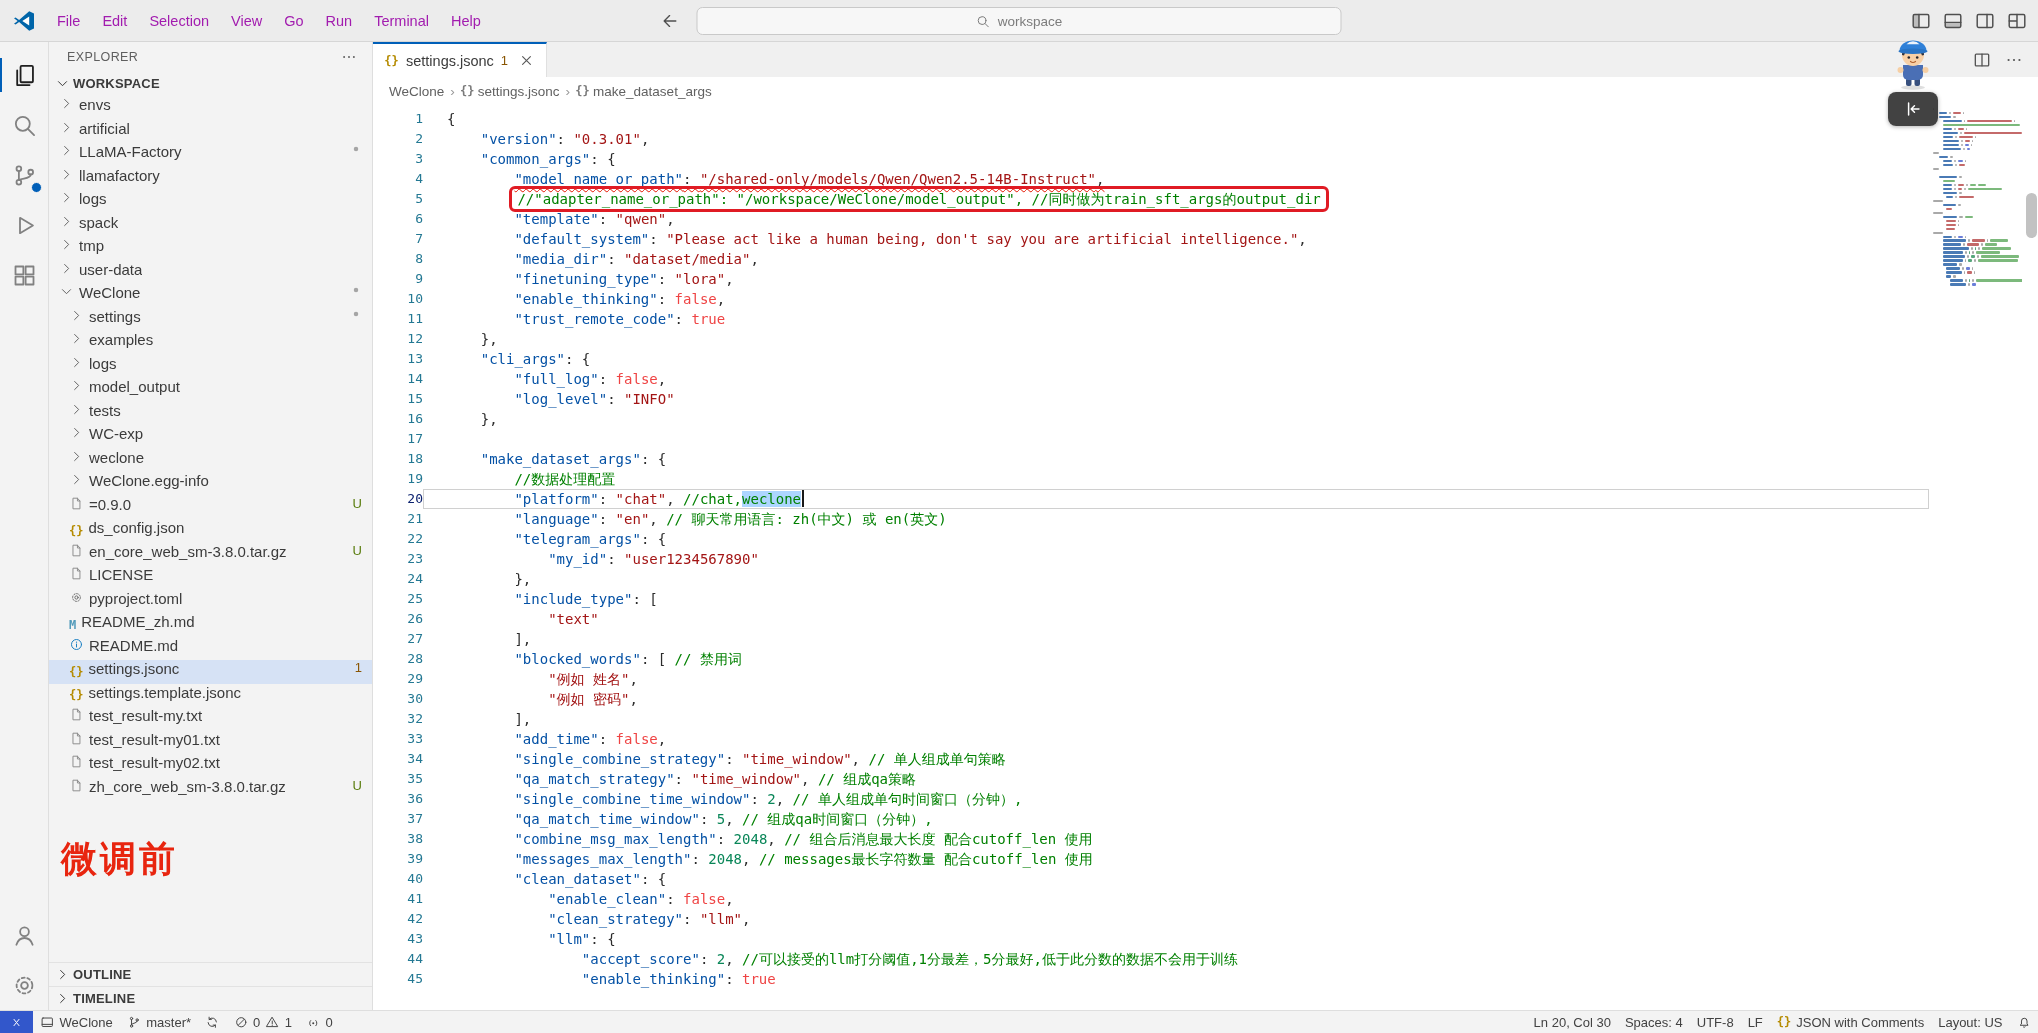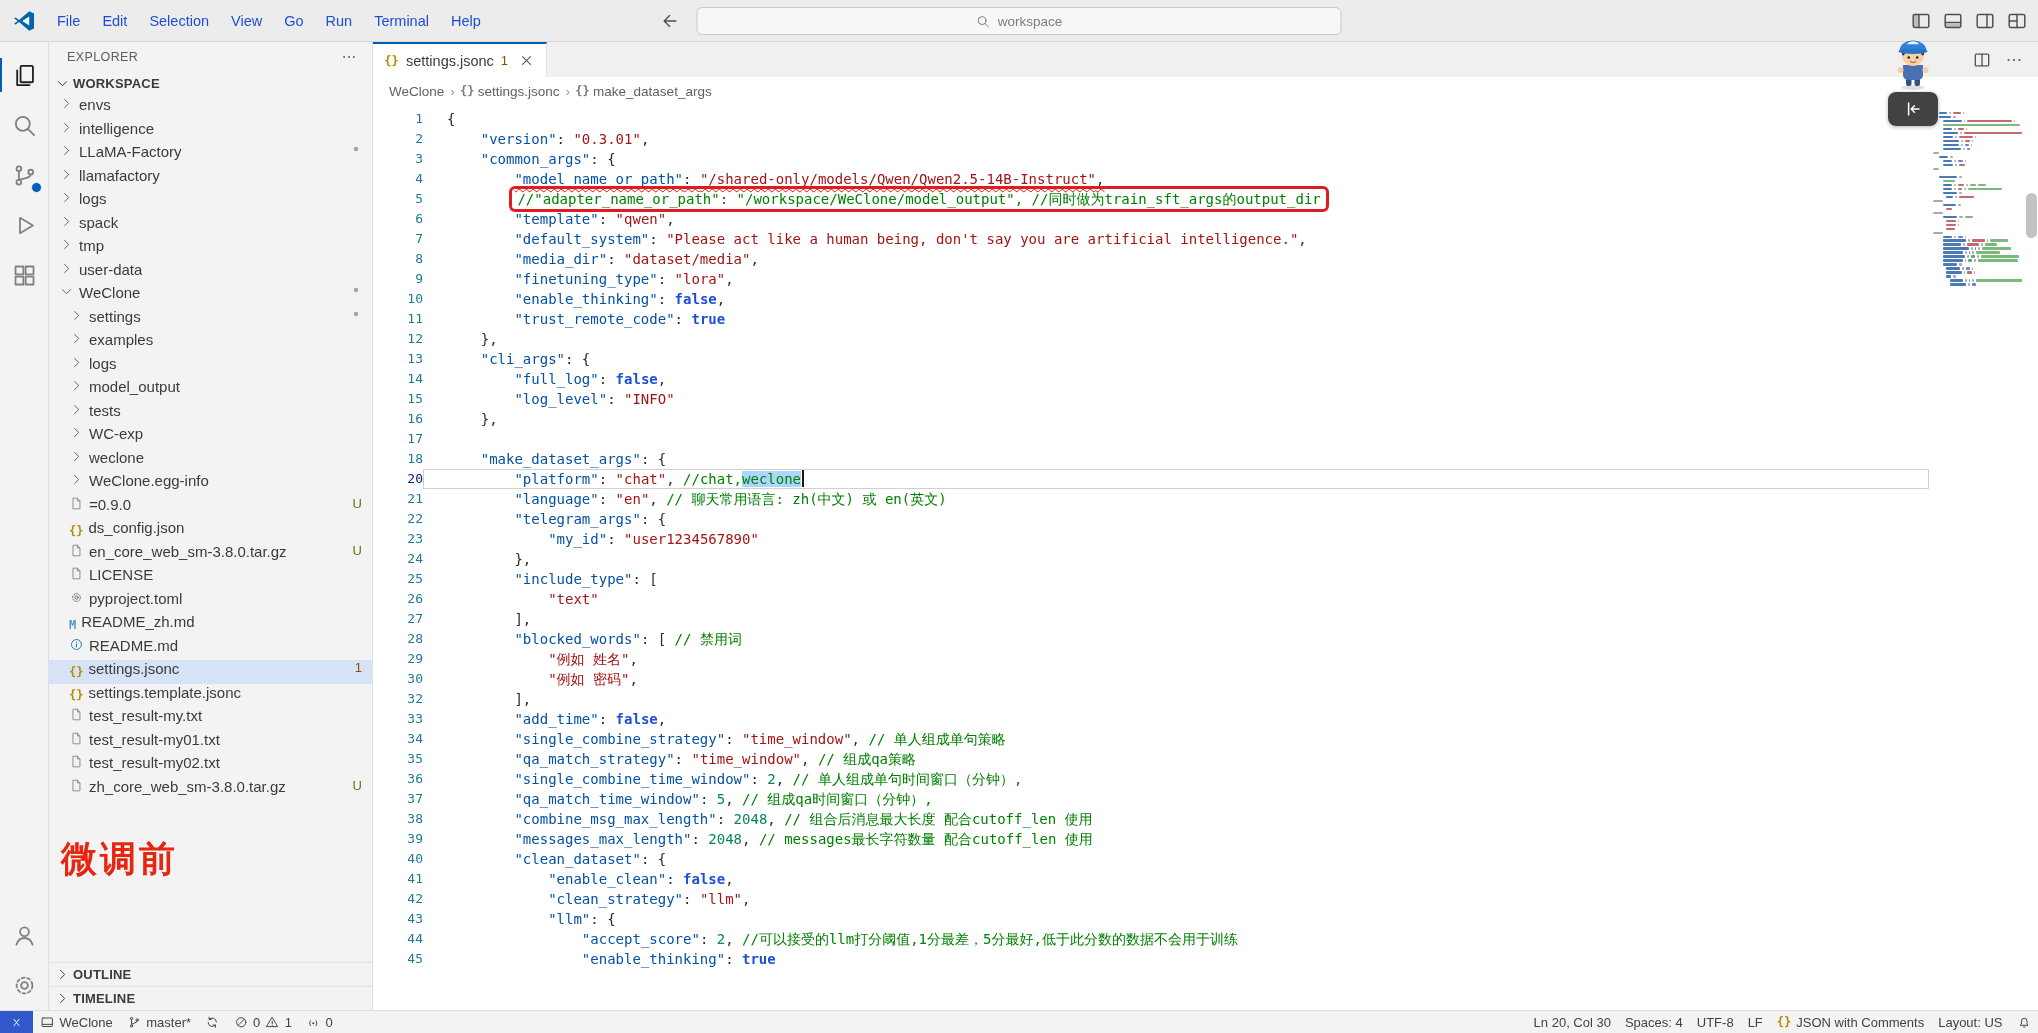--- a/index.html
+++ b/index.html
@@ -3,21 +3,21 @@
 <meta charset="utf-8">
 <style>
   html,body{margin:0;padding:0;width:2038px;height:1033px;overflow:hidden;background:#fff;}
   *{box-sizing:border-box;}
   .window{position:relative;width:2038px;height:1033px;font-family:"Liberation Sans",sans-serif;color:#3b3b3b;background:#fff;overflow:hidden;}
 
   
   .titlebar{position:relative;height:42px;background:#ececec;border-bottom:1px solid #d6d6d6;display:flex;align-items:center;}
   .vscode-logo{width:24px;height:24px;margin:0 10px 0 12px;flex:none;}
   .menubar{display:flex;align-items:center;height:100%;}
-  .menu-item{padding:0 11px;font-size:14.5px;color:#1d4ed8;line-height:42px;cursor:default;}
+  .menu-item{padding:0 11px;font-size:14.5px;color:#a21caf;line-height:42px;cursor:default;}
   .nav-arrows{position:absolute;left:660px;top:0;height:100%;display:flex;align-items:center;gap:14px;}
   .nav-arrows .ico{width:20px;height:20px;color:#4f4f4f;}
   .nav-arrows .ico.dim{color:#9a9a9a;}
   .command-center{position:absolute;left:50%;top:7px;transform:translateX(-50%);width:645px;height:28px;background:#f7f7f7;border:1px solid #c9c9c9;border-radius:6px;display:flex;align-items:center;justify-content:center;gap:7px;color:#7c7c7c;font-size:13.5px;}
   .command-center .ico{width:15px;height:15px;}
   .titlebar-right{position:absolute;right:10px;top:0;height:100%;display:flex;align-items:center;gap:10px;}
   .titlebar-right .ico{width:22px;height:22px;color:#4f4f4f;}
 
   
   .main{display:flex;height:968px;}
@@ -75,21 +75,21 @@
   .code{flex:1;overflow:hidden;padding-top:4px;font-family:"DejaVu Sans Mono",monospace;font-size:14px;}
   .line{display:flex;height:20px;line-height:20px;white-space:pre;}
   .ln{width:50px;flex:none;text-align:right;color:#237893;font-size:13px;user-select:none;}
   .line.current .ln{color:#0b216f;}
   .lc{flex:1;padding-left:24px;position:relative;}
   .line.current .lc{outline:1px solid #d0d0d0;outline-offset:-1px;}
   .tok-p{color:#2b2b2b;}
   .tok-k{color:#0451a5;}
   .tok-s{color:#a31515;}
   .tok-n{color:#098658;}
-  .tok-b{color:#1d4ed8;font-weight:bold;}
+  .tok-b{color:#ef4444;}
   .tok-c{color:#008000;}
   .sel{background:#add6ff;}
   .caret{display:inline-block;width:2px;height:17px;background:#191919;vertical-align:-3px;margin-left:1px;}
   .squiggle{text-decoration:underline wavy #e51400 1px;text-underline-offset:4px;}
   .redbox{display:inline-block;border:3px solid #e01b24;border-radius:6px;padding:0 5px;margin:-4px -5px;position:relative;z-index:5;}
 
   .minimap{width:95px;flex:none;padding:3px 2px 0 4px;overflow:hidden;}
   .mm-line{height:2.2px;margin-bottom:1.8px;white-space:nowrap;overflow:hidden;}
   .mm-line span{display:inline-block;height:2.2px;margin-right:2px;vertical-align:top;border-radius:1px;}
   .scrollbar{width:14px;flex:none;position:relative;}
@@ -278,21 +278,21 @@
               </svg>
             </span>
             <span class="tree-label">envs</span>
           </div>
           <div class="tree-row" style="padding-left:10px">
             <span class="ico chev">
               <svg viewBox="0 0 24 24">
                 <path d="M9 5.5l6.5 6.5L9 18.5"></path>
               </svg>
             </span>
-            <span class="tree-label">intelligence</span>
+            <span class="tree-label">artificial</span>
           </div>
           <div class="tree-row" style="padding-left:10px">
             <span class="ico chev">
               <svg viewBox="0 0 24 24">
                 <path d="M9 5.5l6.5 6.5L9 18.5"></path>
               </svg>
             </span>
             <span class="tree-label">LLaMA-Factory</span>
             <span class="tree-badge badge-dot ico">
               <svg viewBox="0 0 24 24">
@@ -602,20 +602,21 @@
             <div class="line"><span class="ln">9</span><span class="lc"><span class="tok-p">        </span><span class="tok-k">"finetuning_type"</span><span class="tok-p">: </span><span class="tok-s">"lora"</span><span class="tok-p">,</span></span></div>
             <div class="line"><span class="ln">10</span><span class="lc"><span class="tok-p">        </span><span class="tok-k">"enable_thinking"</span><span class="tok-p">: </span><span class="tok-b">false</span><span class="tok-p">,</span></span></div>
             <div class="line"><span class="ln">11</span><span class="lc"><span class="tok-p">        </span><span class="tok-k">"trust_remote_code"</span><span class="tok-p">: </span><span class="tok-b">true</span></span></div>
             <div class="line"><span class="ln">12</span><span class="lc"><span class="tok-p">    },</span></span></div>
             <div class="line"><span class="ln">13</span><span class="lc"><span class="tok-p">    </span><span class="tok-k">"cli_args"</span><span class="tok-p">: {</span></span></div>
             <div class="line"><span class="ln">14</span><span class="lc"><span class="tok-p">        </span><span class="tok-k">"full_log"</span><span class="tok-p">: </span><span class="tok-b">false</span><span class="tok-p">,</span></span></div>
             <div class="line"><span class="ln">15</span><span class="lc"><span class="tok-p">        </span><span class="tok-k">"log_level"</span><span class="tok-p">: </span><span class="tok-s">"INFO"</span></span></div>
             <div class="line"><span class="ln">16</span><span class="lc"><span class="tok-p">    },</span></span></div>
             <div class="line"><span class="ln">17</span><span class="lc"></span></div>
             <div class="line"><span class="ln">18</span><span class="lc"><span class="tok-p">    </span><span class="tok-k">"make_dataset_args"</span><span class="tok-p">: {</span></span></div>
+            <div class="line"><span class="ln">19</span><span class="lc"><span class="tok-p">        </span><span class="tok-c">//数据处理配置</span></span></div>
             <div class="line current"><span class="ln">20</span><span class="lc"><span class="tok-p">        </span><span class="tok-k">"platform"</span><span class="tok-p">: </span><span class="tok-s">"chat"</span><span class="tok-p">, </span><span class="tok-c">//chat,</span><span class="tok-c sel">weclone</span><span class="caret"></span></span></div>
             <div class="line"><span class="ln">21</span><span class="lc"><span class="tok-p">        </span><span class="tok-k">"language"</span><span class="tok-p">: </span><span class="tok-s">"en"</span><span class="tok-p">, </span><span class="tok-c">// 聊天常用语言: zh(中文) 或 en(英文)</span></span></div>
             <div class="line"><span class="ln">22</span><span class="lc"><span class="tok-p">        </span><span class="tok-k">"telegram_args"</span><span class="tok-p">: {</span></span></div>
             <div class="line"><span class="ln">23</span><span class="lc"><span class="tok-p">            </span><span class="tok-k">"my_id"</span><span class="tok-p">: </span><span class="tok-s">"user1234567890"</span></span></div>
             <div class="line"><span class="ln">24</span><span class="lc"><span class="tok-p">        },</span></span></div>
             <div class="line"><span class="ln">25</span><span class="lc"><span class="tok-p">        </span><span class="tok-k">"include_type"</span><span class="tok-p">: [</span></span></div>
             <div class="line"><span class="ln">26</span><span class="lc"><span class="tok-p">            </span><span class="tok-s">"text"</span></span></div>
             <div class="line"><span class="ln">27</span><span class="lc"><span class="tok-p">        ],</span></span></div>
             <div class="line"><span class="ln">28</span><span class="lc"><span class="tok-p">        </span><span class="tok-k">"blocked_words"</span><span class="tok-p">: [ </span><span class="tok-c">// 禁用词</span></span></div>
             <div class="line"><span class="ln">29</span><span class="lc"><span class="tok-p">            </span><span class="tok-s">"例如 姓名"</span><span class="tok-p">,</span></span></div>

